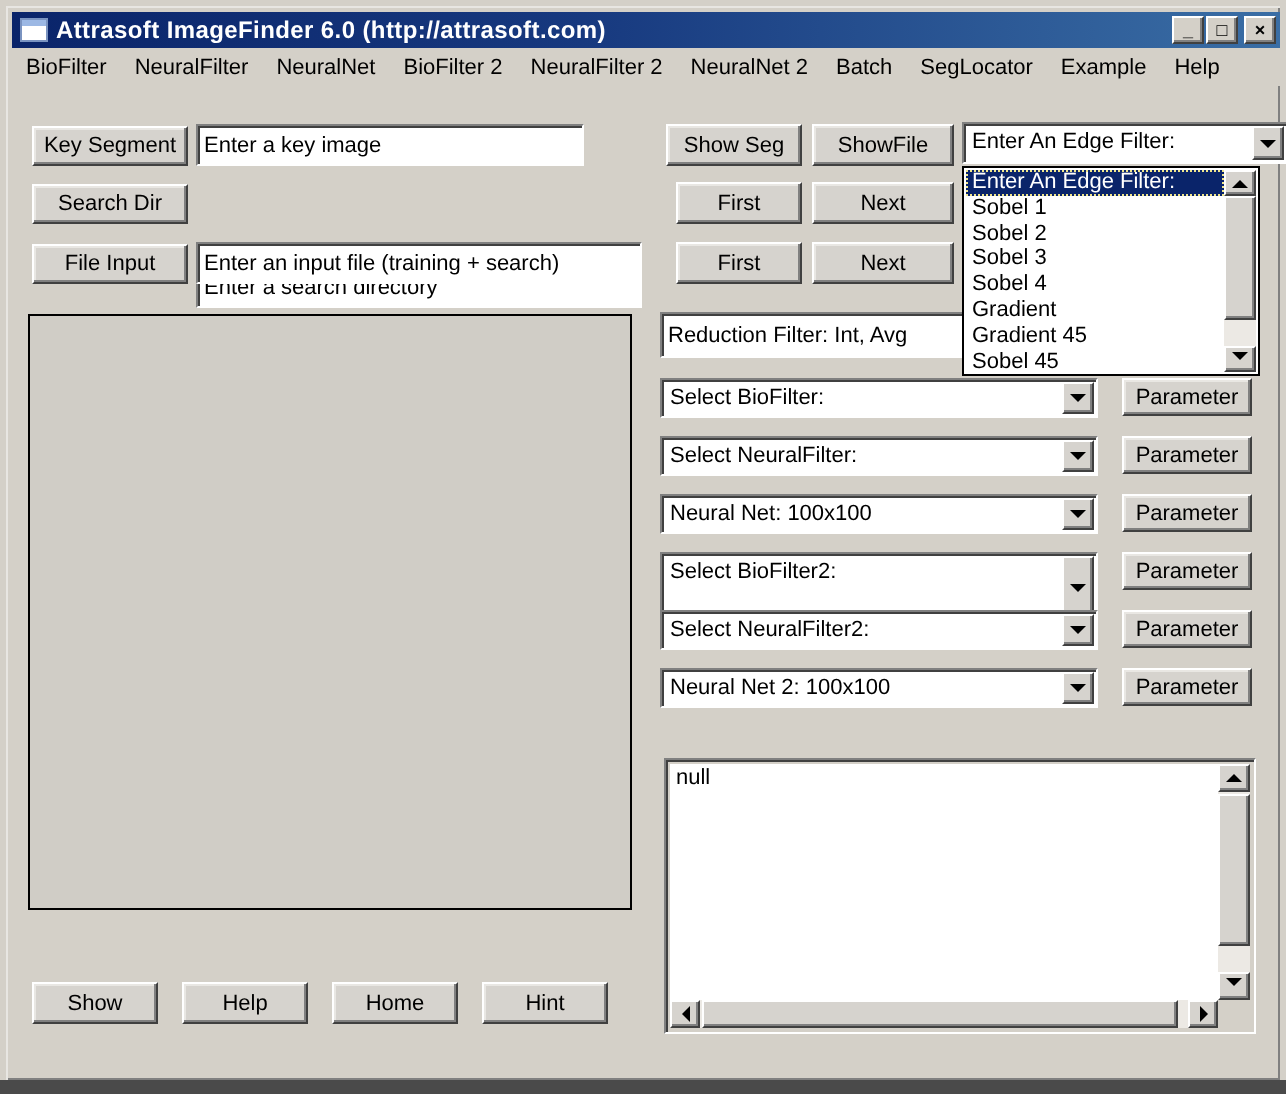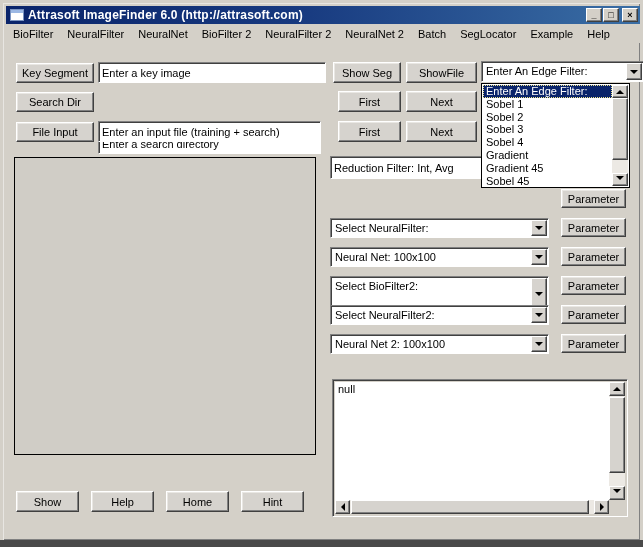--- a/index.html
+++ b/index.html
@@ -79,21 +79,21 @@
     <div class="menu-item">BioFilter 2</div>
     <div class="menu-item">NeuralFilter 2</div>
     <div class="menu-item">NeuralNet 2</div>
     <div class="menu-item">Batch</div>
     <div class="menu-item">SegLocator</div>
     <div class="menu-item">Example</div>
     <div class="menu-item">Help</div>
   </div>
 
   <div class="btn" style="left:13px;top:60px;width:78px;height:20px;">Key Segment</div>
-  <input class="field" style="left: 95px; top: 59px; width: 228px; height: 21px;" value="Enter a key image">
+  <input class="field" style="left: 95px; top: 59px; width: 194px; height: 21px;" value="Enter a key image">
   <div class="btn" style="left:403px;top:59px;width:71px;height:21px;">ShowFile</div>
   <div class="btn" style="left:330px;top:59px;width:68px;height:21px;">Show Seg</div>
   <div class="combo" style="left:478px;top:58px;width:163px;height:21px;">
     <div class="cv">Enter An Edge Filter:</div>
     <div class="drop-btn">
           <div class="tri-down"></div>
         </div>
   </div>
 
   <div class="btn" style="left:13px;top:89px;width:78px;height:20px;">Search Dir</div>
@@ -125,20 +125,26 @@
       <div class="sb-btn" style="left:0;top:0;width:16px;height:13px;">
             <div class="tri-up"></div>
           </div>
       <div class="sb-thumb" style="left:0;top:13px;width:16px;height:62px;"></div>
       <div class="sb-btn" style="left:0;bottom:0;width:16px;height:13px;">
             <div class="tri-down" style="margin-top:0;"></div>
           </div>
     </div>
   </div>
 
+  <div class="combo" style="left:327px;top:186px;width:219px;height:20px;">
+    <div class="cv">Select BioFilter:</div>
+    <div class="drop-btn">
+          <div class="tri-down"></div>
+        </div>
+  </div>
   <div class="btn" style="left:558px;top:186px;width:65px;height:19px;">Parameter</div>
 
   <div class="combo" style="left:327px;top:215px;width:219px;height:20px;">
     <div class="cv">Select NeuralFilter:</div>
     <div class="drop-btn">
           <div class="tri-down"></div>
         </div>
   </div>
   <div class="btn" style="left:558px;top:215px;width:65px;height:19px;">Parameter</div>
 

